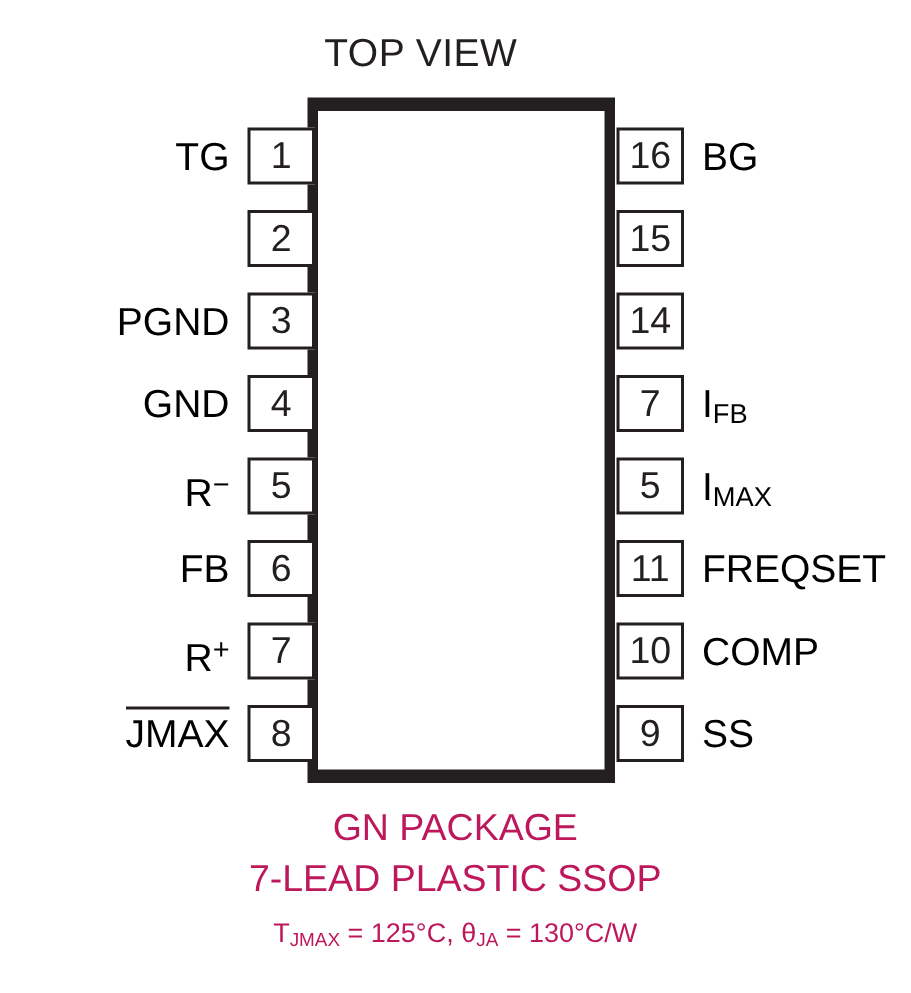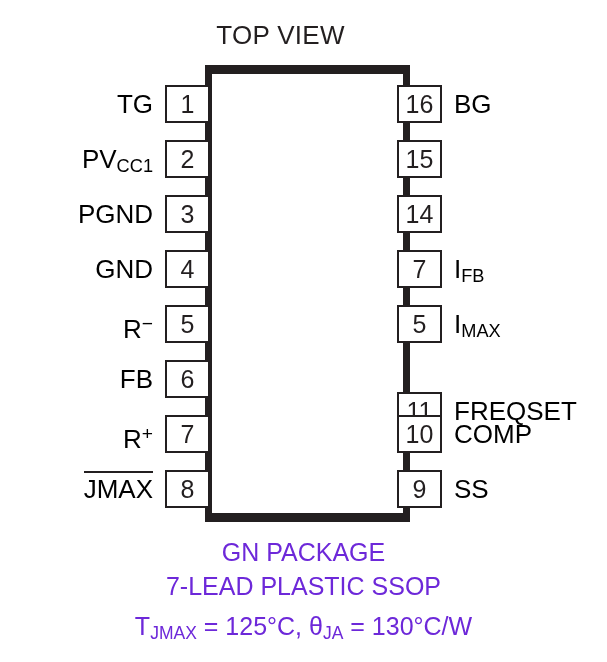--- a/index.html
+++ b/index.html
@@ -44,21 +44,21 @@
     border-bottom: 9px solid #231f20;
     background: #ffffff;
   }
 
   
   .pin-row {
     position: absolute;
     height: 38px;
   }
   .pin-row.left  { left: 0px;   width: 210px; }
-  .pin-row.right { left: 391px; width: 202px; }
+  .pin-row.right { left: 405px; width: 202px; }
 
   .pin-box {
     position: absolute;
     top: 0;
     width: 45px;
     height: 38px;
     box-sizing: border-box;
     border: 2px solid #231f20;
     background: #ffffff;
     font-size: 25px;
@@ -102,42 +102,41 @@
     padding-top: 1px;
   }
 
   
   .caption {
     position: absolute;
     left: 0;
     width: 607px;
     text-align: center;
     font-size: 25px;
-    color: #6d28d9;
+    color: #be185d;
     white-space: nowrap;
   }
   #caption-package  { top: 538px; }
   #caption-leads    { top: 572px; }
-  #caption-thermal  { top: 612px; font-size: 25px; }
+  #caption-thermal  { top: 612px; font-size: 18px; }
 </style>
 </head>
 <body>
 
 <div id="top-view-title">TOP VIEW</div>
 
 <div id="package-body"></div>
 
 <div id="pins-left-container">
     <div class="pin-row left" style="top: 85px;">
       <div class="pin-box">1</div>
       <div class="pin-label">TG</div>
     </div>
     <div class="pin-row left" style="top: 140px;">
       <div class="pin-box">2</div>
-      <div class="pin-label">PV<sub>CC1</sub></div>
     </div>
     <div class="pin-row left" style="top: 195px;">
       <div class="pin-box">3</div>
       <div class="pin-label">PGND</div>
     </div>
     <div class="pin-row left" style="top: 250px;">
       <div class="pin-box">4</div>
       <div class="pin-label">GND</div>
     </div>
     <div class="pin-row left" style="top: 305px;">
@@ -169,21 +168,21 @@
       <div class="pin-box">14</div>
     </div>
     <div class="pin-row right" style="top: 250px;">
       <div class="pin-box">7</div>
       <div class="pin-label">I<sub>FB</sub></div>
     </div>
     <div class="pin-row right" style="top: 305px;">
       <div class="pin-box">5</div>
       <div class="pin-label">I<sub>MAX</sub></div>
     </div>
-    <div class="pin-row right" style="top: 360px; margin-top: 32px;">
+    <div class="pin-row right" style="top: 360px;">
       <div class="pin-box">11</div>
       <div class="pin-label">FREQSET</div>
     </div>
     <div class="pin-row right" style="top: 415px;">
       <div class="pin-box">10</div>
       <div class="pin-label">COMP</div>
     </div>
     <div class="pin-row right" style="top: 470px;">
       <div class="pin-box">9</div>
       <div class="pin-label">SS</div>

